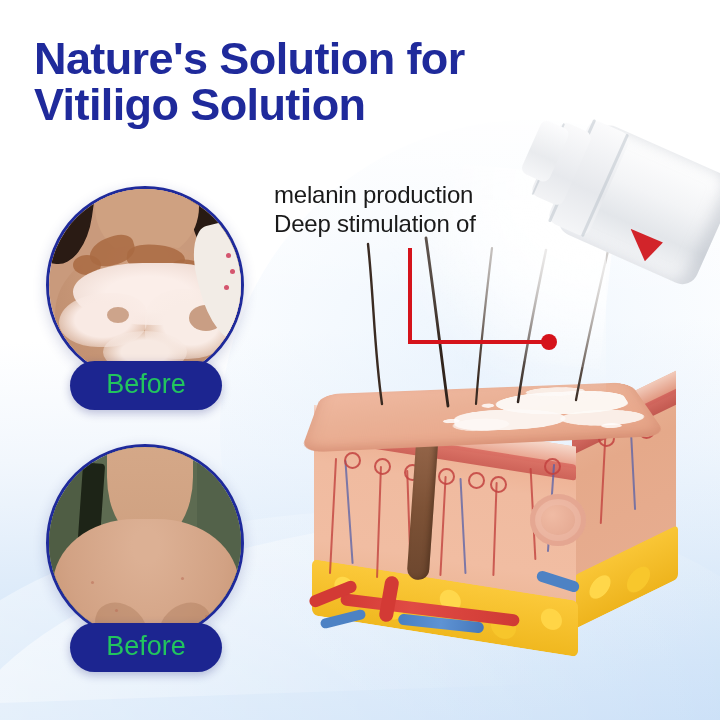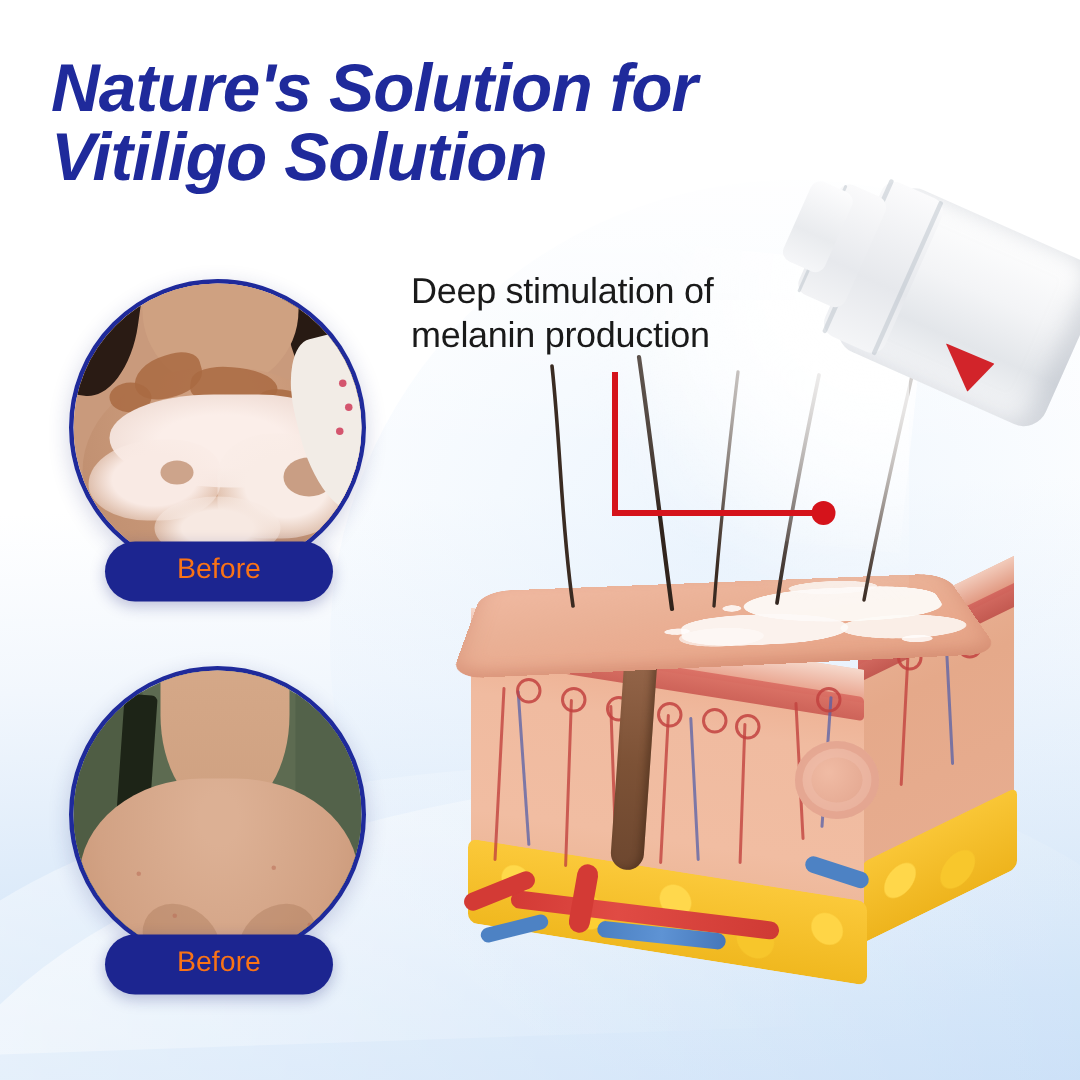--- a/index.html
+++ b/index.html
@@ -23,21 +23,20 @@
   .wave-c{right:-120px;top:120px;width:620px;height:620px;border-radius:50%;
     background:radial-gradient(circle at 40% 40%,rgba(222,237,252,.55),rgba(222,237,252,0) 68%);}
   .glowtop{position:absolute;left:0;top:0;width:720px;height:300px;
     background:linear-gradient(180deg,#fff 30%,rgba(255,255,255,0));}
 
   
   .heading{
     position:absolute;left:34px;top:36px;width:520px;
     color:#1f2a9b;font-weight:bold;font-size:45px;line-height:1.02;
     letter-spacing:-.6px;
-    font-style:italic;
   }
   .heading .l2{display:block;}
 
   
   .photo{
     position:absolute;width:192px;height:192px;border-radius:50%;
     border:3px solid #1f2a9b;overflow:hidden;
     box-shadow:0 4px 14px rgba(30,42,120,.20);
   }
   .photo-before{left:46px;top:186px;}
@@ -86,22 +85,22 @@
     border-radius:44% 44% 26% 26%;}
   .af-sh{position:absolute;background:rgba(150,100,70,.28);border-radius:50%;}
   .af-s1{left:40px;top:86px;width:56px;height:44px;transform:rotate(38deg);}
   .af-s2{left:104px;top:86px;width:56px;height:44px;transform:rotate(-38deg);}
   .af-line{position:absolute;height:2px;background:rgba(140,92,62,.35);border-radius:2px;}
   .af-l3{left:62px;top:40px;width:74px;transform:rotate(3deg);}
   .af-freckle{position:absolute;width:3px;height:3px;border-radius:50%;background:rgba(186,110,88,.55);}
 
   
   .badge{
-    position:absolute;background:#1c2590;color:#f97316;border-radius:26px;
-    font-size:19px;text-align:center;padding:8px 0 10px;
+    position:absolute;background:#1c2590;color:#22c55e;border-radius:26px;
+    font-size:27px;text-align:center;padding:8px 0 10px;
     box-shadow:0 3px 10px rgba(20,30,120,.28);
   }
   .badge-before{left:70px;top:361px;width:152px;}
   .badge-after{left:70px;top:623px;width:152px;}
 
   
   .callout{
     position:absolute;left:274px;top:180px;width:270px;
     font-size:24px;color:#1a1a1a;line-height:1.22;letter-spacing:-.2px;
   }
@@ -288,22 +287,22 @@
     <div class="btl-red"></div>
     <div class="btl-collar"></div>
     <div class="btl-ring" style="left:36px;top:42px;width:3px;height:112px;"></div>
     <div class="btl-ring" style="left:72px;top:42px;width:3px;height:112px;"></div>
     <div class="btl-neck"></div>
     <div class="btl-ring" style="left:10px;top:58px;width:2px;height:78px;"></div>
     <div class="btl-nozzle"></div>
   </div>
 
   <div class="callout">
+    <div>melanin production</div>
     <div>Deep stimulation of</div>
-    <div>melanin production</div>
   </div>
   <div class="lead-v"></div>
   <div class="lead-h"></div>
   <div class="lead-dot"></div>
 
   <div class="photo photo-before">
     <div class="ph-inner">
       <div class="bf-bg"></div>
       <div class="bf-hairL"></div>
       <div class="bf-hairR"></div>

